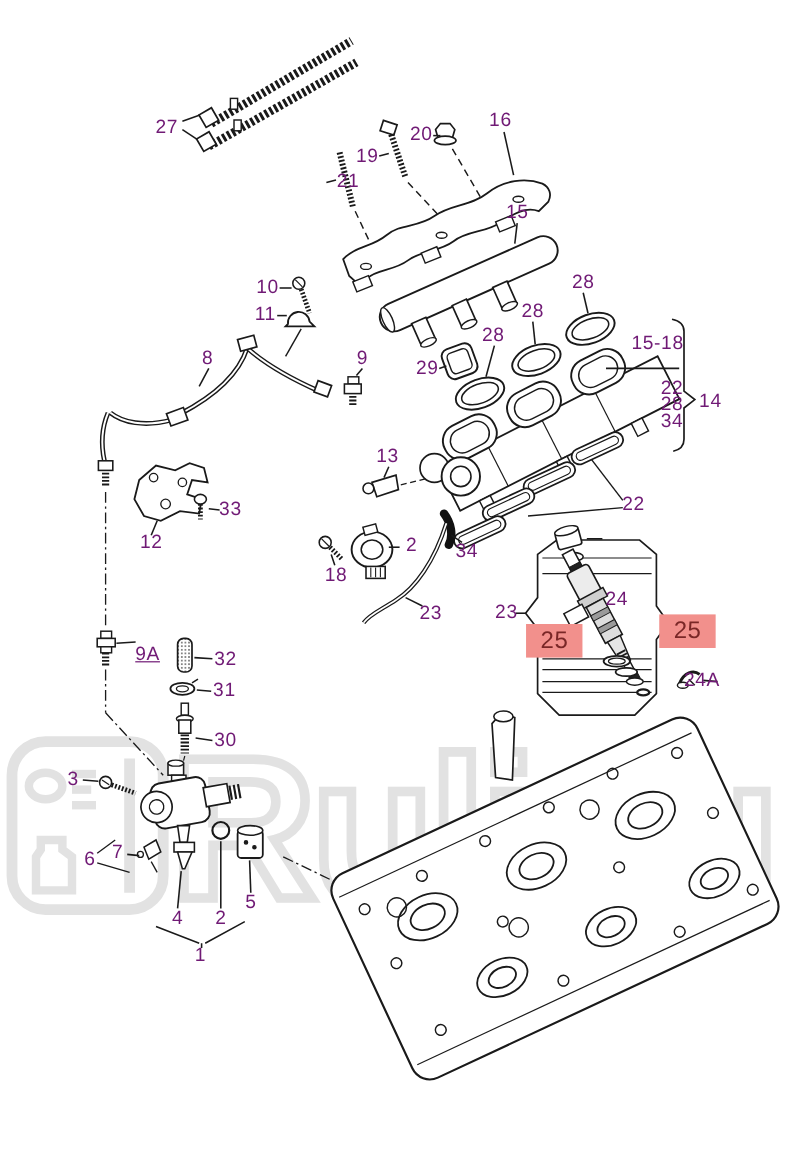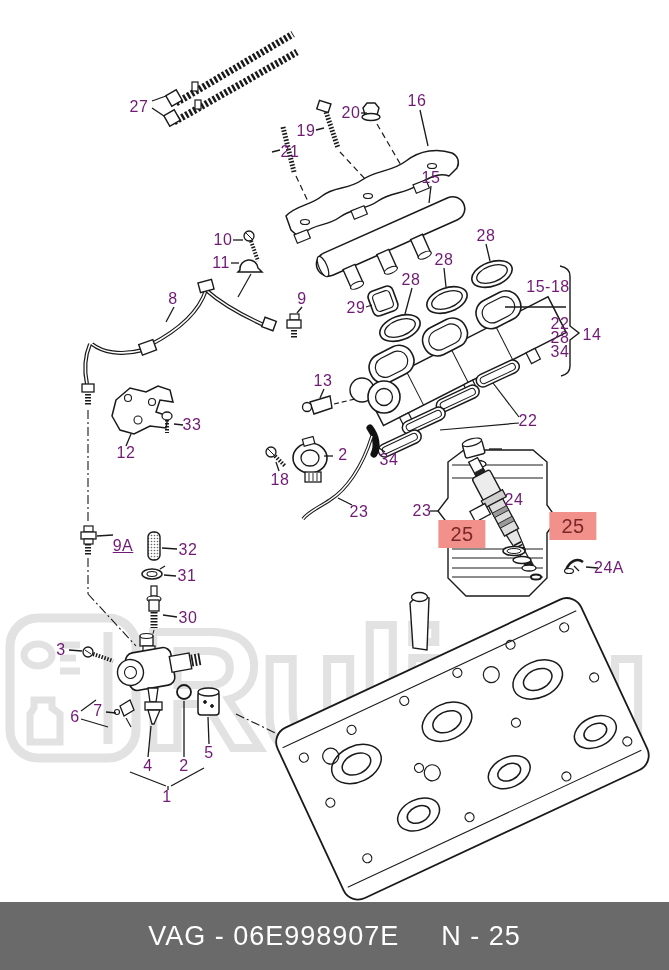--- a/index.html
+++ b/index.html
@@ -421,32 +421,28 @@
       <span class="part-label" style="left: 126px; top: 453px;">12</span>
       <span class="part-label" style="left: 343px; top: 455px;">2</span>
       <span class="part-label" style="left: 280px; top: 480px;">18</span>
       <span class="part-label" style="left: 389px; top: 460px;">34</span>
       <span class="part-label" style="left: 359px; top: 512px;">23</span>
       <span class="part-label" style="left: 528px; top: 421px;">22</span>
       <span class="part-label" style="left: 514px; top: 468px; margin-top: 32px;">24</span>
       <span class="part-label" style="left: 422px; top: 511px;">23</span>
       <span class="part-label highlight" style="left: 462px; top: 534px; background: rgb(242, 144, 140); color: rgb(122, 39, 39);">25</span>
       <span class="part-label highlight" style="left: 573px; top: 526px; background: rgb(242, 144, 140); color: rgb(122, 39, 39);">25</span>
-      <span class="part-label" style="left: 609px; top: 568px; text-align: center;">24A</span>
+      <span class="part-label" style="left: 585px; top: 568px; text-align: center;">24A</span>
       <span class="part-label" style="left: 123px; top: 546px; text-decoration: underline;">9A</span>
       <span class="part-label" style="left: 188px; top: 550px;">32</span>
       <span class="part-label" style="left: 187px; top: 576px;">31</span>
       <span class="part-label" style="left: 188px; top: 618px;">30</span>
       <span class="part-label" style="left: 61px; top: 650px;">3</span>
       <span class="part-label" style="left: 75px; top: 717px;">6</span>
       <span class="part-label" style="left: 98px; top: 711px;">7</span>
       <span class="part-label" style="left: 148px; top: 766px;">4</span>
       <span class="part-label" style="left: 184px; top: 766px;">2</span>
       <span class="part-label" style="left: 209px; top: 753px;">5</span>
       <span class="part-label" style="left: 167px; top: 797px;">1</span>
     </div>
 
-<div id="footer-bar">
-  <span>VAG - 06E998907E</span>
-  <span>N - 25</span>
+
 </div>
 
-</div>
-
 </body></html>

